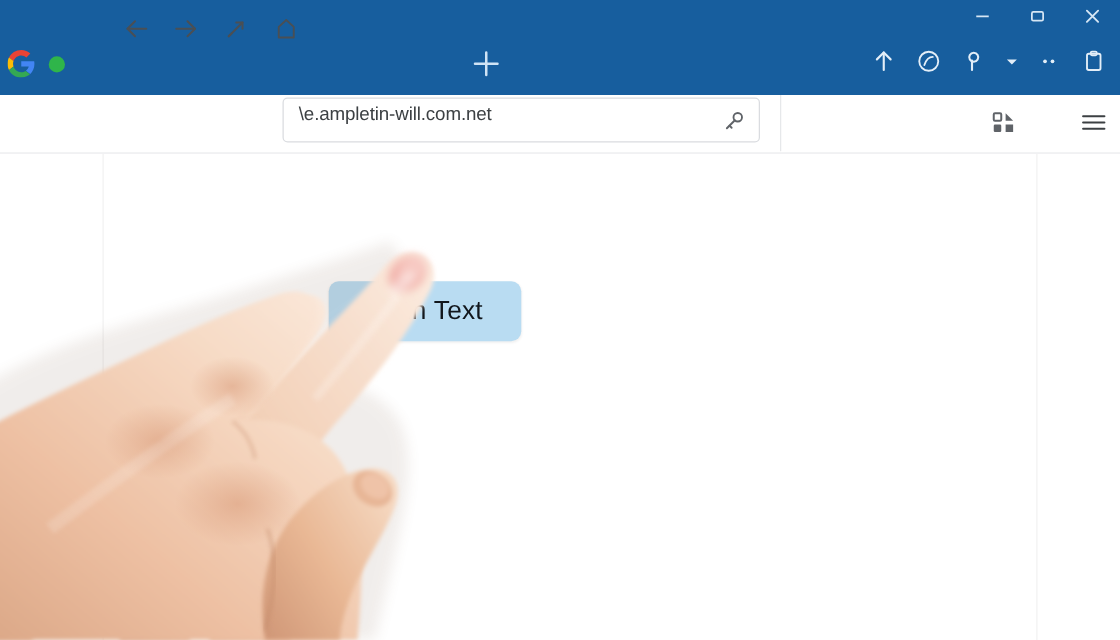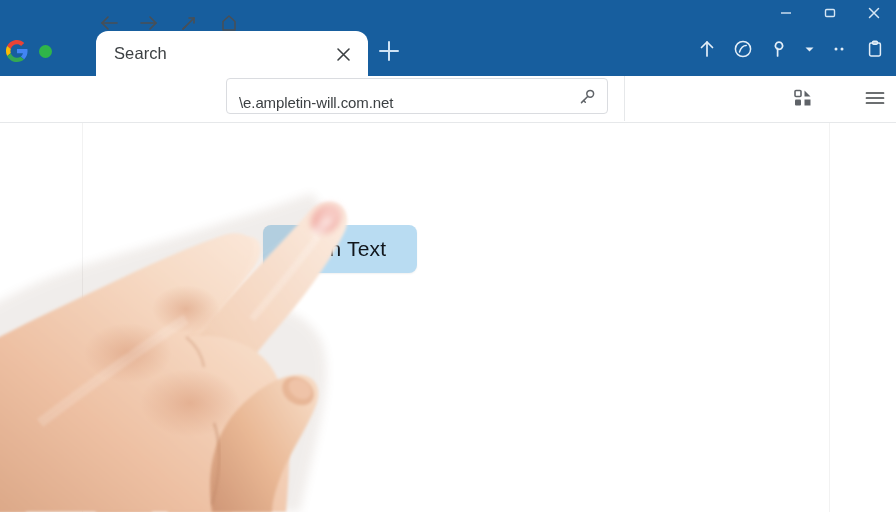--- a/index.html
+++ b/index.html
@@ -165,21 +165,21 @@
     width: 382px;
     height: 36px;
     background: #ffffff;
     border: 1px solid #dadce0;
     border-radius: 4px;
     box-sizing: border-box;
   }
   .omnibox-text {
     position: absolute;
     left: 12px;
-    top: 15px;
+    top: 4px;
     font-size: 15px;
     color: #3c4043;
     letter-spacing: -0.1px;
     white-space: nowrap;
   }
   .omnibox-key {
     position: absolute;
     right: 10px;
     top: 8px;
     width: 20px;
@@ -285,28 +285,20 @@
         <svg class="g-logo" viewBox="0 0 48 48" xmlns="http://www.w3.org/2000/svg">
           <path fill="#EA4335" d="M24 9.5c3.5 0 6.6 1.2 9 3.6l6.8-6.8C35.6 2.4 30.2 0 24 0 14.6 0 6.5 5.4 2.6 13.2l7.9 6.2C12.4 13.7 17.7 9.5 24 9.5z"></path>
           <path fill="#FBBC05" d="M10.5 28.6c-.5-1.5-.8-3-.8-4.6s.3-3.1.8-4.6l-7.9-6.2C1 16.2 0 20 0 24s1 7.8 2.6 10.8l7.9-6.2z"></path>
           <path fill="#34A853" d="M24 48c6.2 0 11.5-2 15.3-5.5l-7.5-5.8c-2.1 1.4-4.8 2.2-7.8 2.2-6.3 0-11.6-4.2-13.5-9.9l-7.9 6.2C6.5 42.6 14.6 48 24 48z"></path>
           <path fill="#4285F4" d="M47 24.5c0-1.6-.15-3.2-.45-4.7H24v9.1h13c-.6 3-2.3 5.5-4.8 7.2l7.5 5.8C44.2 37.6 47 31.7 47 24.5z"></path>
         </svg>
       </span>
       <span class="green-dot"></span>
     </div>
 
-    <div class="tab-active">
-      <div class="tab-title">Search</div>
-      <div class="tab-close">
-        <svg width="21" height="21" viewBox="0 0 21 21">
-          <path d="M5 5 L16 16 M16 5 L5 16" stroke="currentColor" stroke-width="1.6" fill="none" stroke-linecap="round"></path>
-        </svg>
-      </div>
-    </div>
 
     <div class="new-tab">
       <svg width="26" height="26" viewBox="0 0 26 26">
         <path d="M13 4 L13 22 M4 13 L22 13" stroke="currentColor" stroke-width="2" stroke-linecap="round"></path>
       </svg>
     </div>
 
     <div class="win-controls">
       <div class="win-btn">
         <svg width="14" height="14" viewBox="0 0 14 14">

